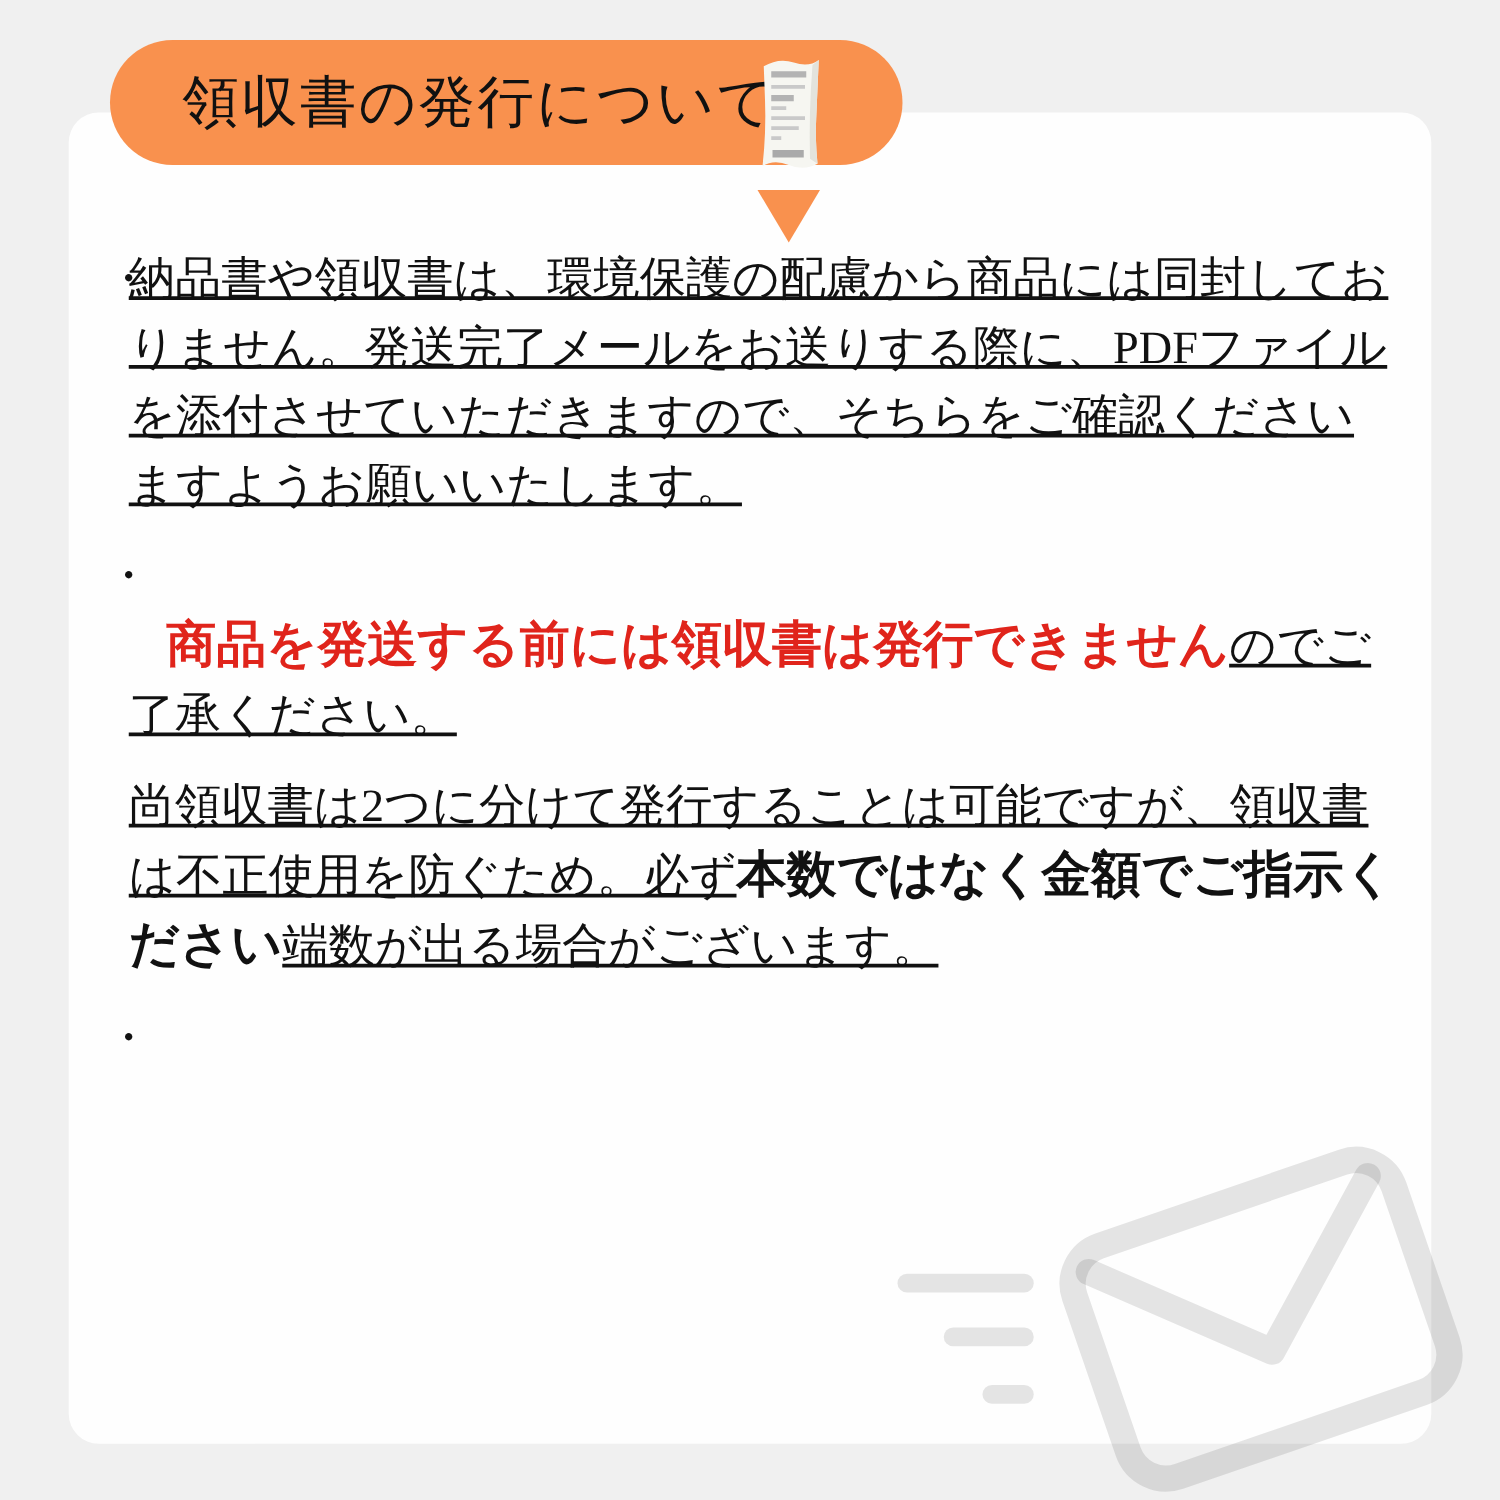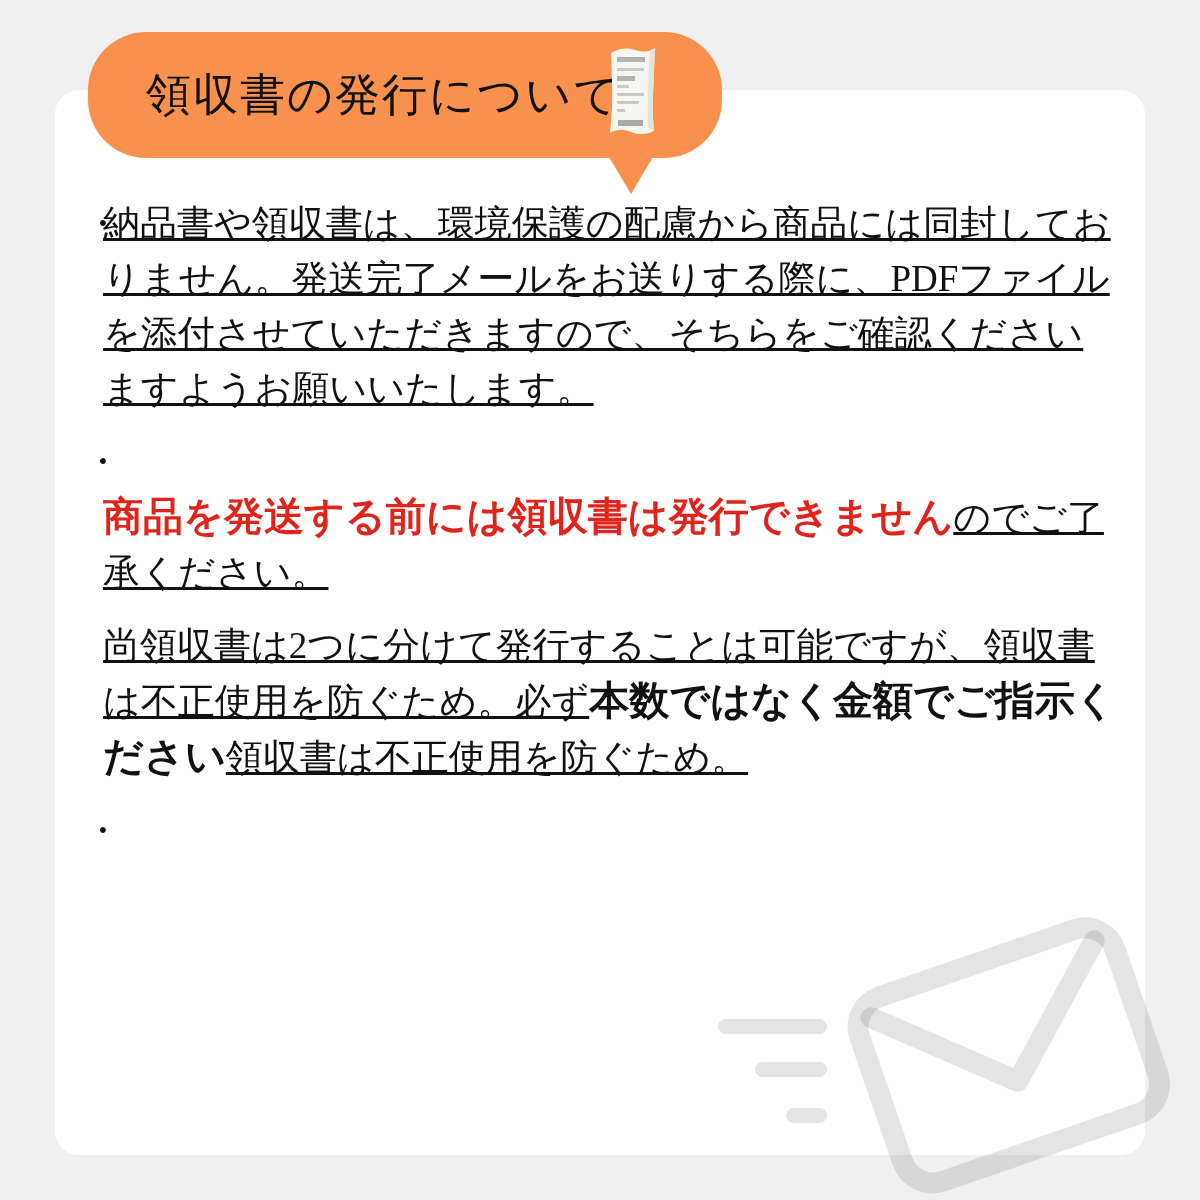--- a/index.html
+++ b/index.html
@@ -7,21 +7,21 @@
     width:1200px;height:1200px;position:relative;overflow:hidden;
     background:var(--page-bg,#F0F0F0);
     font-family:"Liberation Serif","DejaVu Serif",serif;
   }
   .card{
     position:absolute;left:55px;top:90px;width:1090px;height:1065px;
     background:var(--card-bg,#FEFEFE);border-radius:24px;z-index:0;
   }
   
   .bubble{
-    position:absolute;left:88px;top:32px;width:634px;height:126px;
+    position:absolute;left:88px;top:32px;width:634px;height:100px;
     background:var(--orange,#F9914E);border-radius:58px;z-index:3;
     display:flex;align-items:center;
   }
   .bubble-tail{
     position:absolute;left:606px;top:152px;width:0;height:0;z-index:3;
     border-left:25px solid transparent;border-right:25px solid transparent;
     border-top:42px solid var(--orange,#F9914E);
   }
   .bubble-title{
     font-size:45px;color:#111;letter-spacing:2px;padding-left:58px;
@@ -35,21 +35,21 @@
   }
   .para{margin:0 0 18px 0;position:relative;}
   .para .bullet{position:absolute;left:-19px;top:0;}
   .seg-normal{font-family:"Liberation Serif","DejaVu Serif",serif;text-decoration:underline;}
   .seg-bold{
     font-family:"Liberation Sans","DejaVu Sans",sans-serif;
     font-weight:700;font-size:40px;
   }
   .seg-red-bold{
     font-family:"Liberation Sans","DejaVu Sans",sans-serif;
-    font-weight:700;font-size:40px;color:var(--red,#E0241B);
+    font-weight:700;font-size:40px;color:var(--red,#E0241B);margin-left:30px;
   }
   
   .envelope-wm{position:absolute;left:818px;top:903px;z-index:1;}
   .speed-line{
     position:absolute;height:15px;border-radius:8px;z-index:1;
     background:var(--watermark,rgba(0,0,0,0.10));
   }
   .speed-line-1{left:718px;top:1019px;width:109px;}
   .speed-line-2{left:755px;top:1062px;width:72px;}
   .speed-line-3{left:786px;top:1108px;width:41px;}
@@ -83,15 +83,15 @@
     <path d="M72,72 L190,180 L308,72"></path>
   </g>
 </svg>
 <div class="speed-line speed-line-1"></div>
 <div class="speed-line speed-line-2"></div>
 <div class="speed-line speed-line-3"></div>
 
 <div class="text-area" id="text-area">
     <div class="para"><span class="bullet">・</span><span class="seg-normal">納品書や領収書は、環境保護の配慮から商品には同封しておりません。発送完了メールをお送りする際に、PDFファイルを添付させていただきますので、そちらをご確認くださいますようお願いいたします。</span></div>
     <div class="para"><span class="bullet">・</span><br><span class="seg-red-bold">商品を発送する前には領収書は発行できません</span><span class="seg-normal">のでご了承ください。</span></div>
-    <div class="para"><span class="seg-normal">尚領収書は2つに分けて発行することは可能ですが、領収書は不正使用を防ぐため。必ず</span><span class="seg-bold">本数ではなく金額でご指示ください</span><span class="seg-normal">領収書は不正使用を防ぐため。</span></div>
+    <div class="para"><span class="seg-normal">尚領収書は2つに分けて発行することは可能ですが、領収書は不正使用を防ぐため。必ず</span><span class="seg-bold">本数ではなく金額でご指示ください</span><span class="seg-normal">端数が出る場合がございます。</span></div>
     <div class="para"><span class="bullet">・</span><br></div>
   </div>
 
 </body></html>

